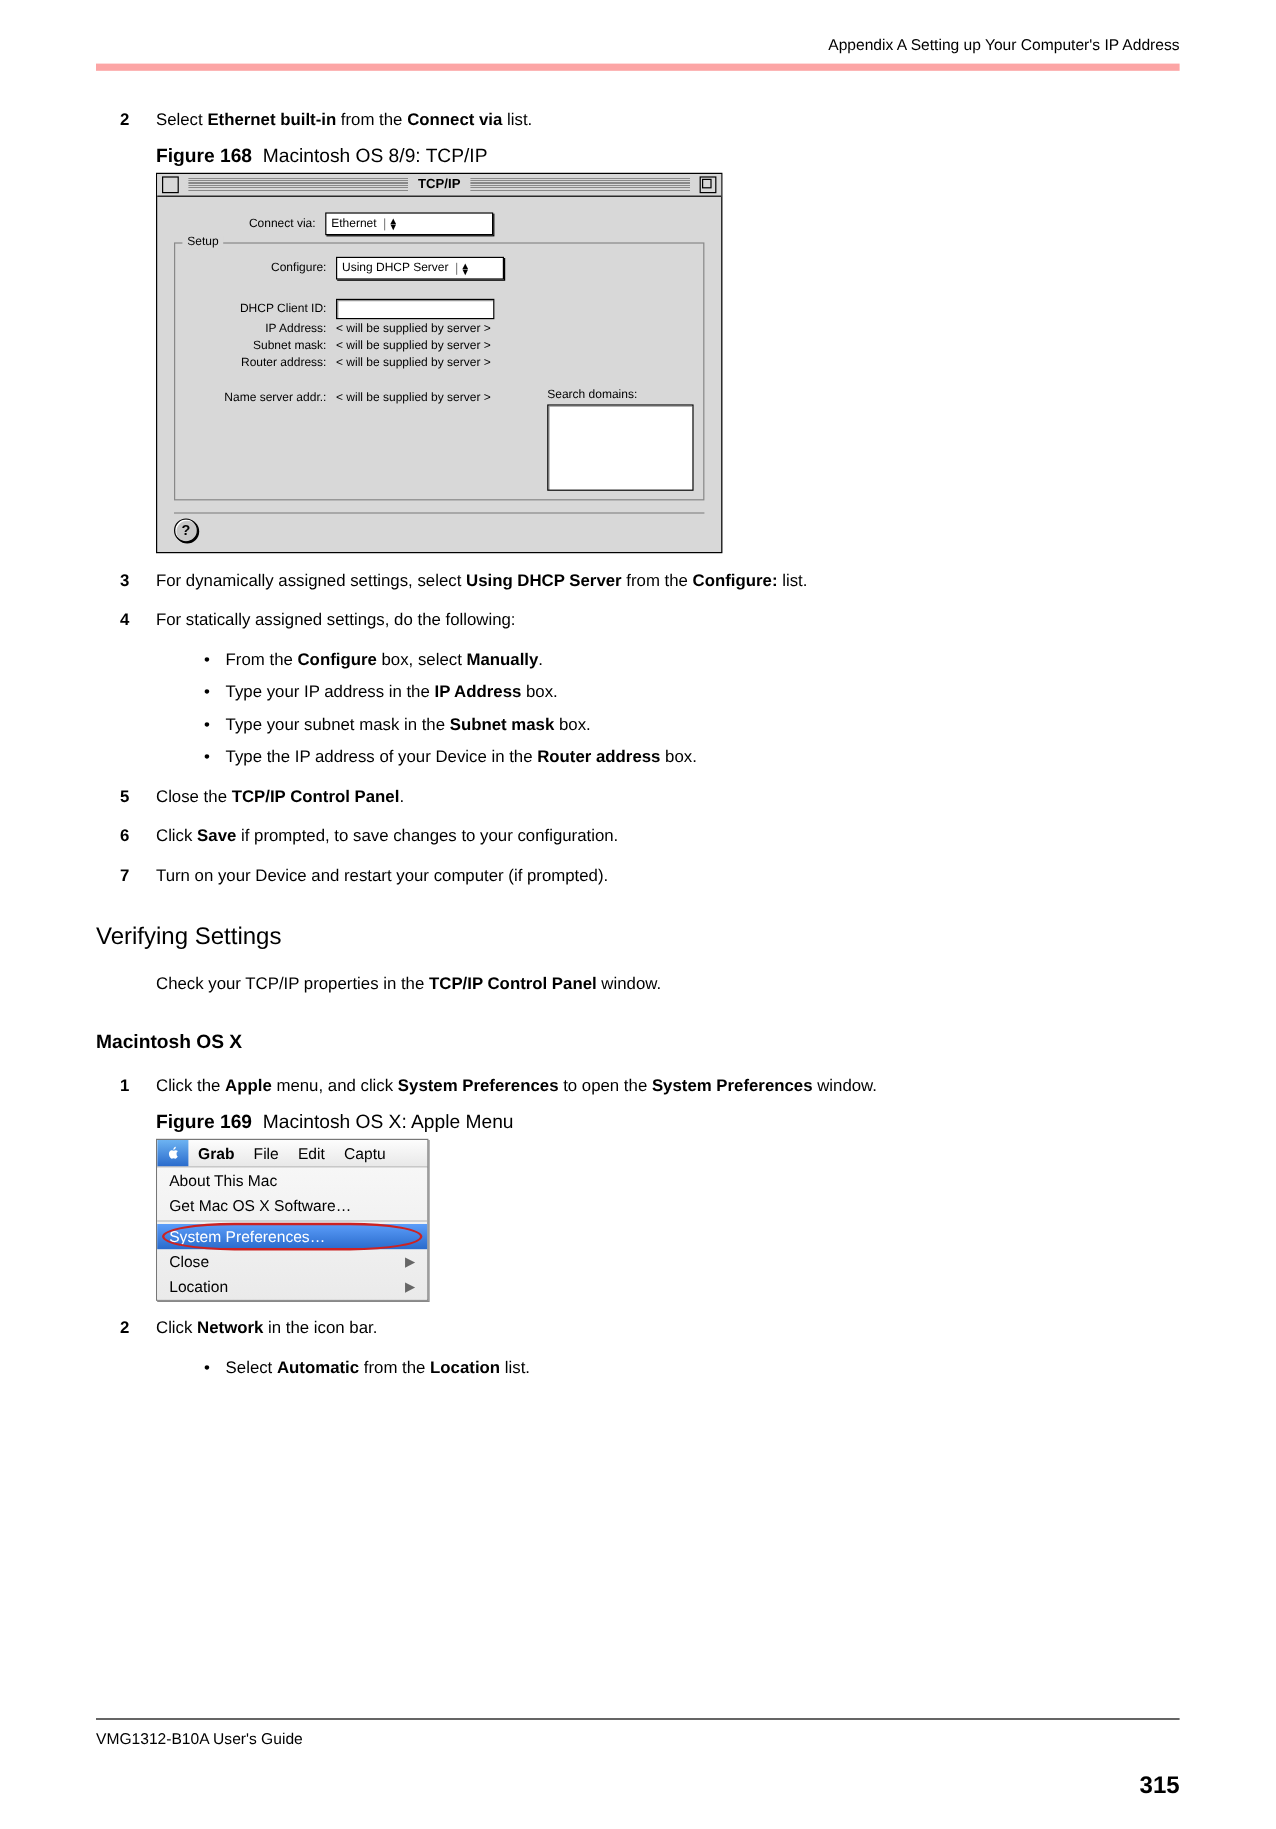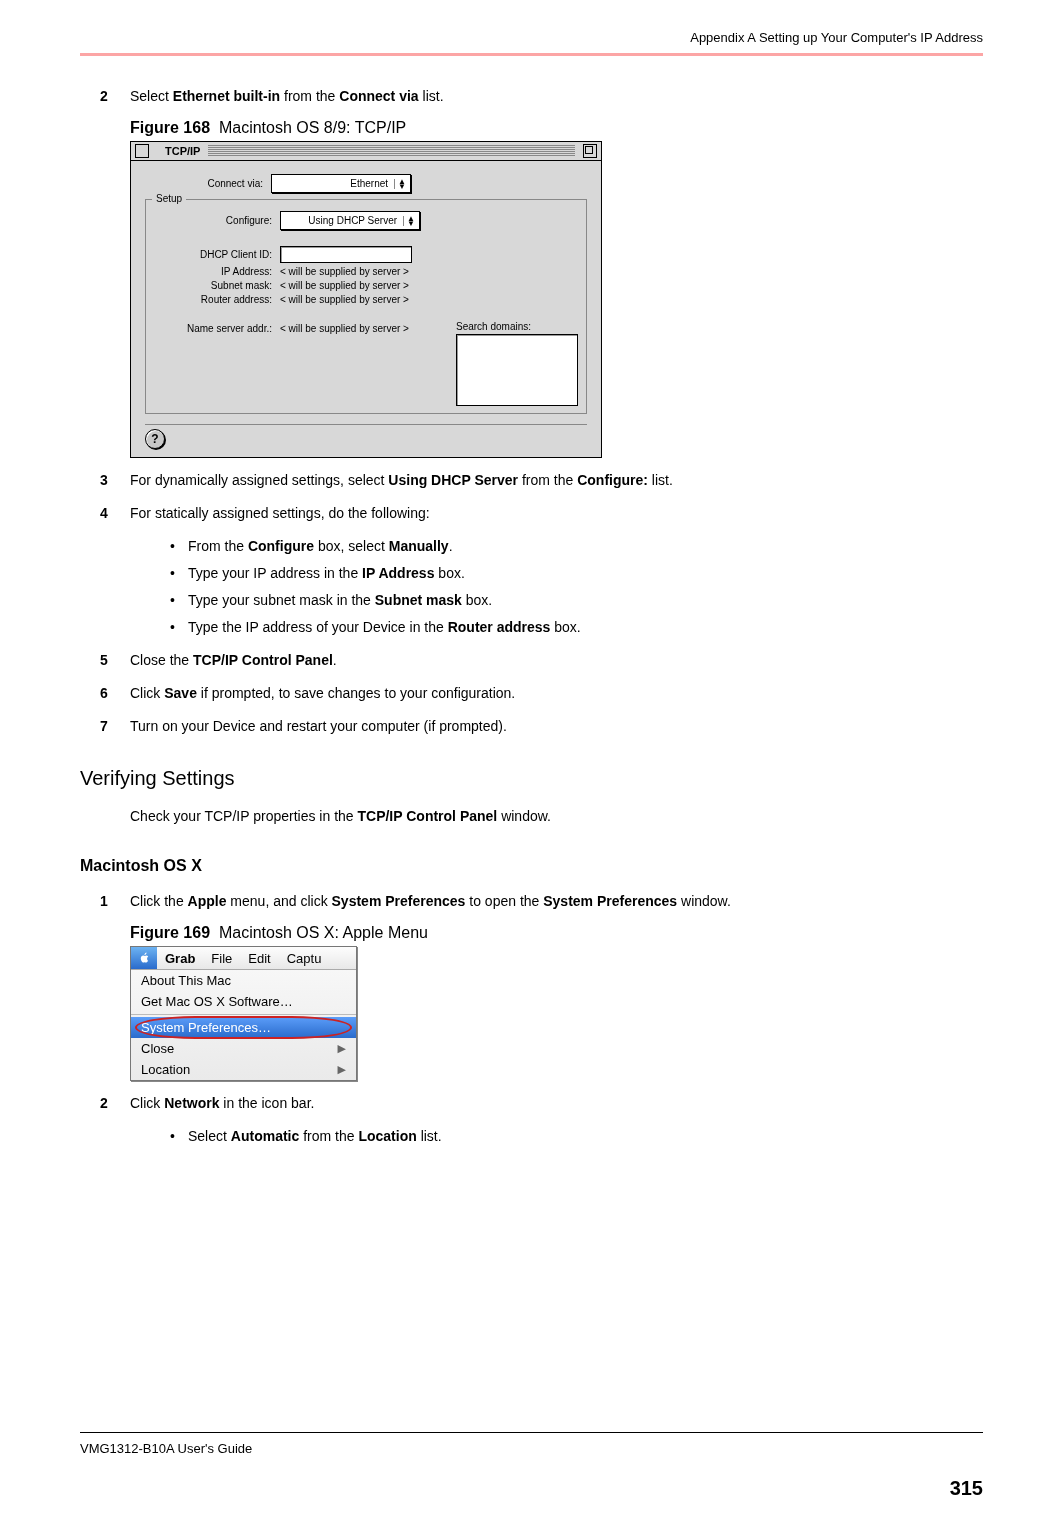--- a/index.html
+++ b/index.html
@@ -13,21 +13,21 @@
   }
   .page {
     padding: 30px 80px 30px 80px;
     box-sizing: border-box;
     position: relative;
     min-height: 1524px;
   }
   .header-right {
     text-align: right;
     font-size: 13px;
-    border-bottom: 3px solid #fca5a5;
+    border-bottom: 6px solid #fca5a5;
     padding-bottom: 8px;
     margin-bottom: 30px;
   }
   .step {
     display: flex;
     margin: 12px 0 12px 20px;
     line-height: 1.5;
   }
   .step-num {
     font-weight: bold;
@@ -96,20 +96,21 @@
     background: #d8d8d8;
   }
   .mac-title-stripes {
     flex: 1;
     height: 12px;
     background: repeating-linear-gradient(to bottom,#888 0,#888 1px,#d8d8d8 1px,#d8d8d8 2px);
     margin: 0 4px;
     position: relative;
     display:flex;
     align-items:center;
+    justify-content:center;
   }
   .mac-title-text {
     background:#d8d8d8;
     padding:0 8px;
     font-weight:bold;
   }
   .mac-zoom {
     width: 12px; height: 12px;
     border: 1px solid #000;
     margin: 0 4px;
@@ -135,21 +136,21 @@
   .mac-popup {
     display: inline-flex;
     align-items: center;
     border: 1px solid #000;
     background: #fff;
     height: 17px;
     padding: 0 4px;
     font-size: 10px;
     box-shadow: 1px 1px 0 #000;
     min-width: 130px;
-    justify-content: flex-end;
+    justify-content: flex-start;
   }
   .mac-popup .arrows {
     font-size: 8px;
     line-height: 5px;
     margin-left: 6px;
     display:flex;flex-direction:column;
     border-left:1px solid #888;
     padding-left:3px;
   }
   .mac-textfield {

